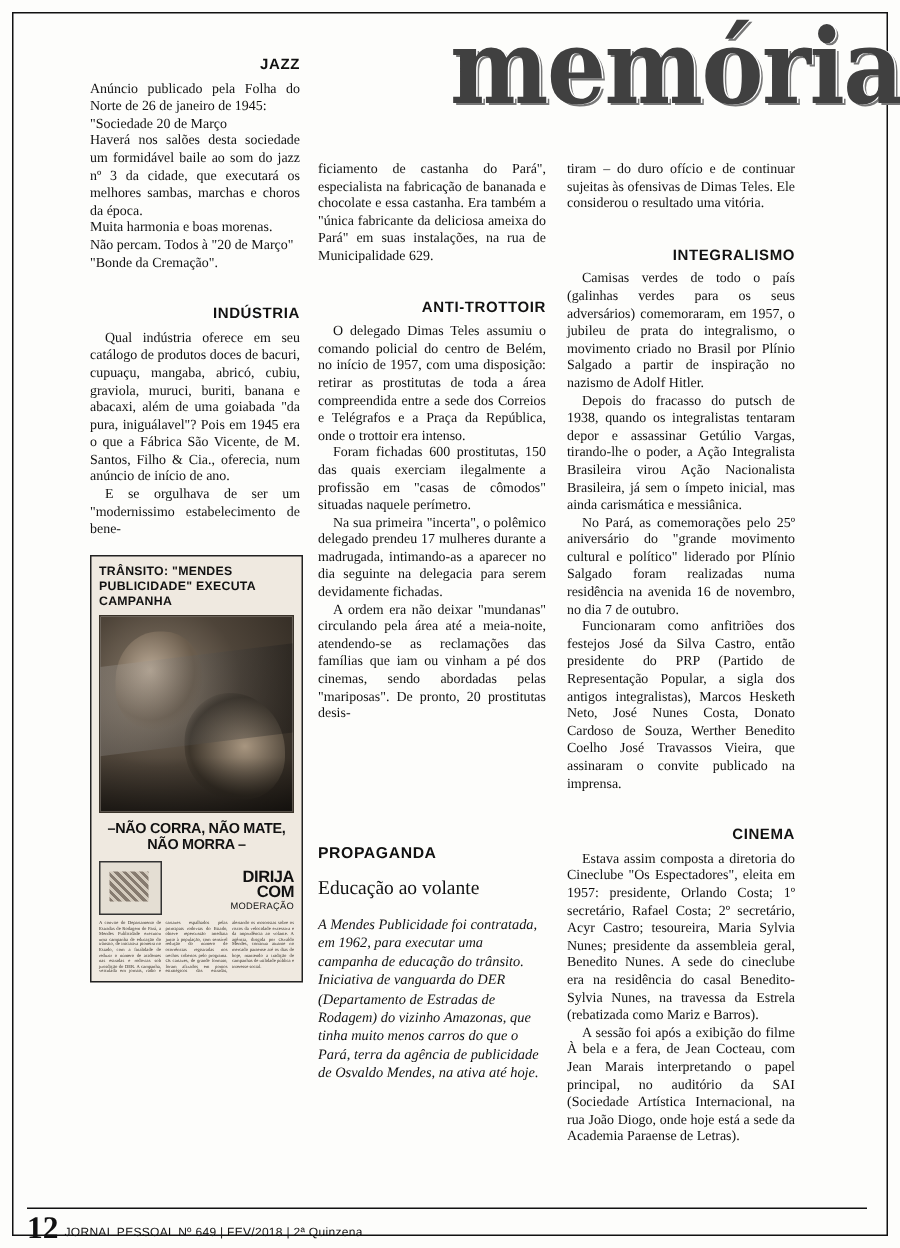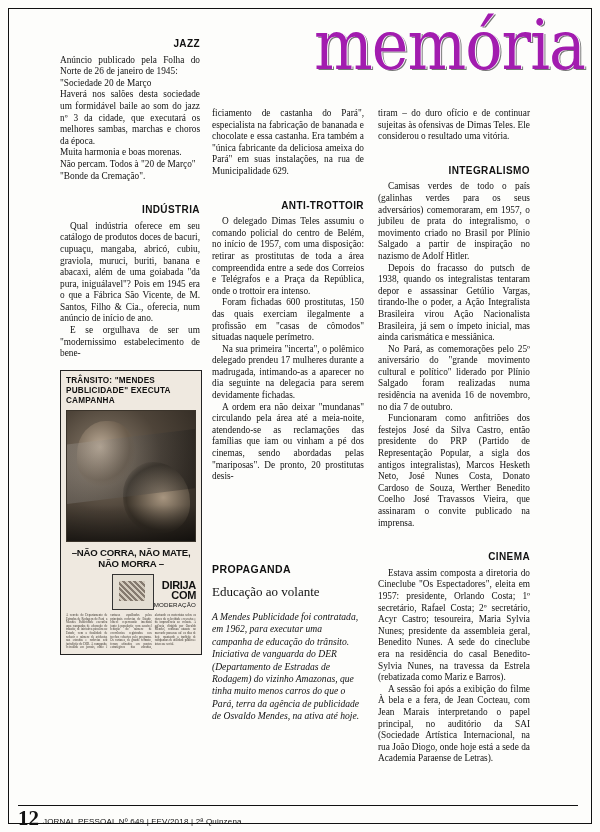--- a/index.html
+++ b/index.html
@@ -29,27 +29,27 @@
     width: 584px;
     height: 816px;
     border: 1px solid #111;
     box-sizing: border-box;
   }
   .masthead {
     position: absolute;
     left: 300px;
     top: 18px;
     width: 285px;
-    text-align: right;
+    text-align: left;
     font-family: "DejaVu Serif", serif;
     font-size: 62px;
     line-height: 62px;
     letter-spacing: -1px;
-    font-weight: 400;
-    color: #a21caf;
+    font-weight: 700;
+    color: #404040;
     -webkit-text-stroke: 0px;
     text-shadow:
       1px 0 0 #fff,
       2px 1px 0 #777;
   }
   .masthead span {
     display: inline-block;
     transform: scaleY(1.12);
     transform-origin: bottom right;
   }
@@ -144,21 +144,21 @@
     font-size: 9.6px;
     line-height: 11px;
     letter-spacing: -0.2px;
     text-align: center;
     margin-top: 5px;
     color: #111;
   }
   .clip-bottom {
     display: flex;
     align-items: flex-end;
-    justify-content: flex-end;
+    justify-content: space-between;
     margin-top: 5px;
   }
   .clip-logo-left {
     width: 40px;
     height: 34px;
     border: 1px solid #333;
     background: #e4ded3;
     position: relative;
     overflow: hidden;
   }

